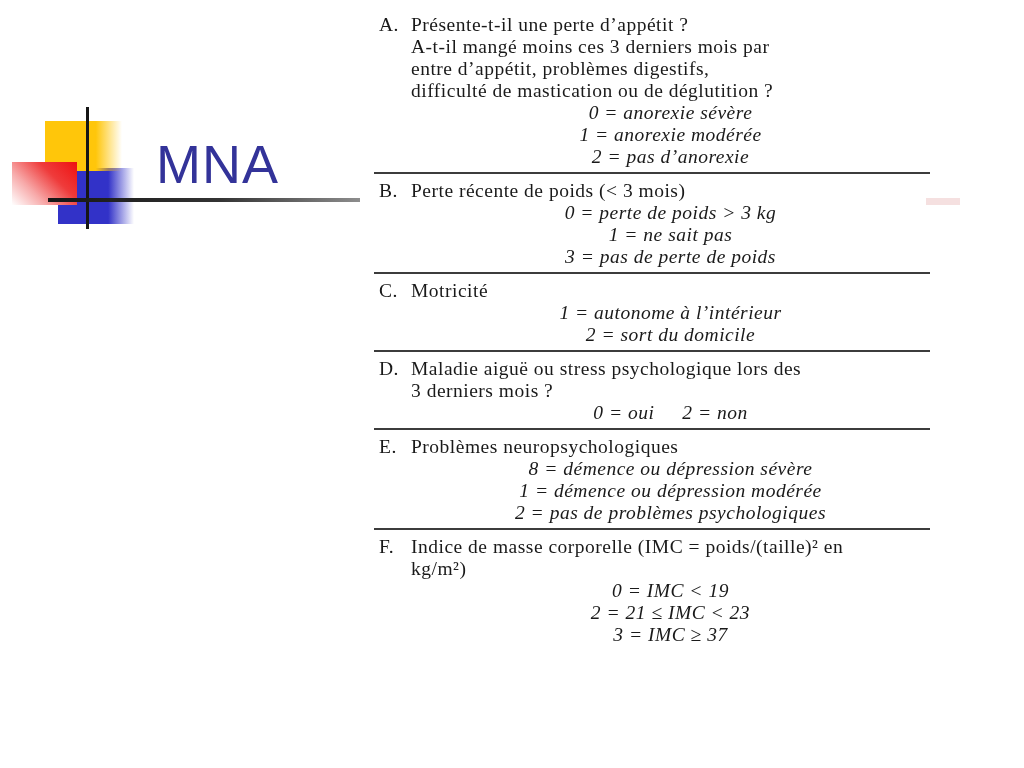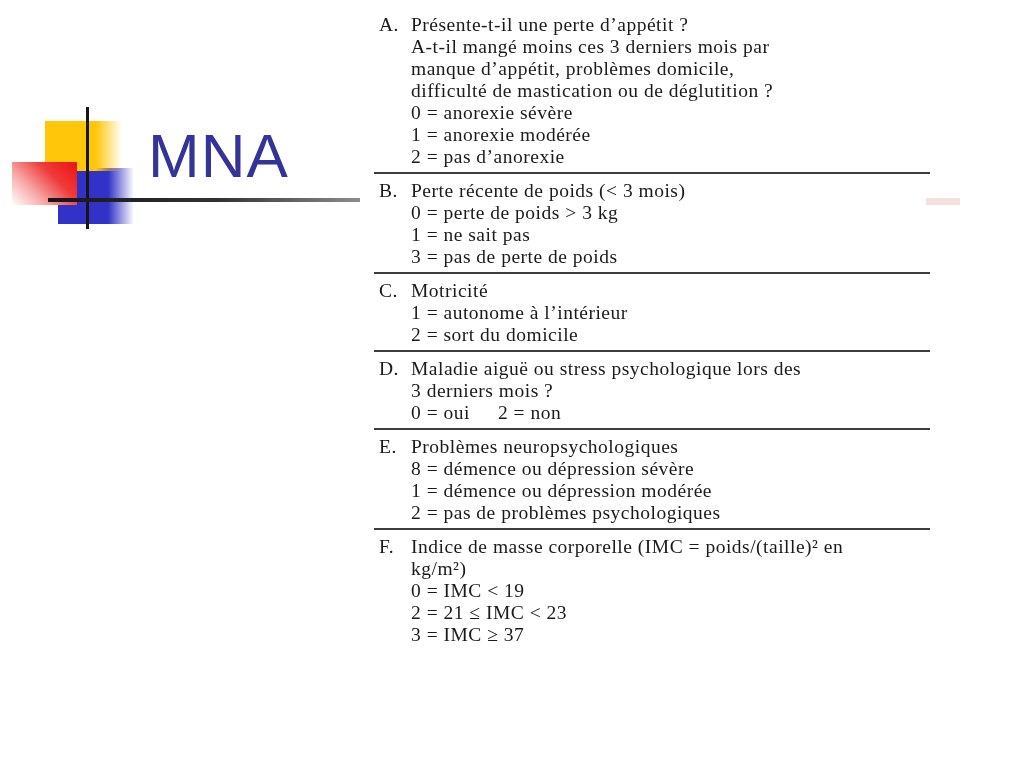--- a/index.html
+++ b/index.html
@@ -27,43 +27,43 @@
   }
   .hline{
     position:absolute;left:48px;top:198px;width:312px;height:4px;
     background:linear-gradient(to right,#151515 0%,#333333 55%,#8d8d8d 100%);
   }
   .pink-smudge{
     position:absolute;left:926px;top:198px;width:34px;height:7px;background:#f5e0e0;
   }
   
   .title{
-    position:absolute;left:140px;top:118px;margin:8px;
+    position:absolute;left:140px;top:118px;margin:16px;
     font-family:"Liberation Sans", sans-serif;
-    font-size:62px;line-height:60px;font-weight:400;
+    font-size:54px;line-height:60px;font-weight:400;
     color:#333399;letter-spacing:1px;
   }
   
   .form{
     position:absolute;left:374px;top:8px;width:556px;
     font-size:19.5px;line-height:22px;color:#1a1a1a;letter-spacing:0.5px;
   }
   .form section{
     position:relative;
     padding:6px 0 4px 37px;
   }
   .form section + section{
     border-top:2px solid #3c3c3c;
   }
   .letter{
     position:absolute;left:5px;top:6px;
   }
   .form section + section .letter{top:6px;}
   .qline{white-space:nowrap;}
-  .opt{white-space:nowrap;}
+  .opt{font-style:italic;white-space:nowrap;text-align:center;}
   .opt .gap{margin-left:28px;}
 </style>
 </head>
 <body>
 
 <div class="deco">
   <div class="sq sq-blue"></div>
   <div class="sq sq-yellow"></div>
   <div class="sq sq-red"></div>
   <div class="vline"></div>
@@ -72,21 +72,21 @@
 </div>
 
 <h1 class="title">MNA</h1>
 
 <div class="form">
 
   <section>
     <span class="letter">A.</span>
     <div class="qline">Présente-t-il une perte d’appétit ?</div>
     <div class="qline">A-t-il mangé moins ces 3 derniers mois par</div>
-    <div class="qline">manque d’appétit, problèmes domicile,</div>
+    <div class="qline">entre d’appétit, problèmes digestifs,</div>
     <div class="qline">difficulté de mastication ou de déglutition ?</div>
     <div class="opt">0 = anorexie sévère</div>
     <div class="opt">1 = anorexie modérée</div>
     <div class="opt">2 = pas d’anorexie</div>
   </section>
 
   <section>
     <span class="letter">B.</span>
     <div class="qline">Perte récente de poids (&lt; 3 mois)</div>
     <div class="opt">0 = perte de poids &gt; 3 kg</div>

